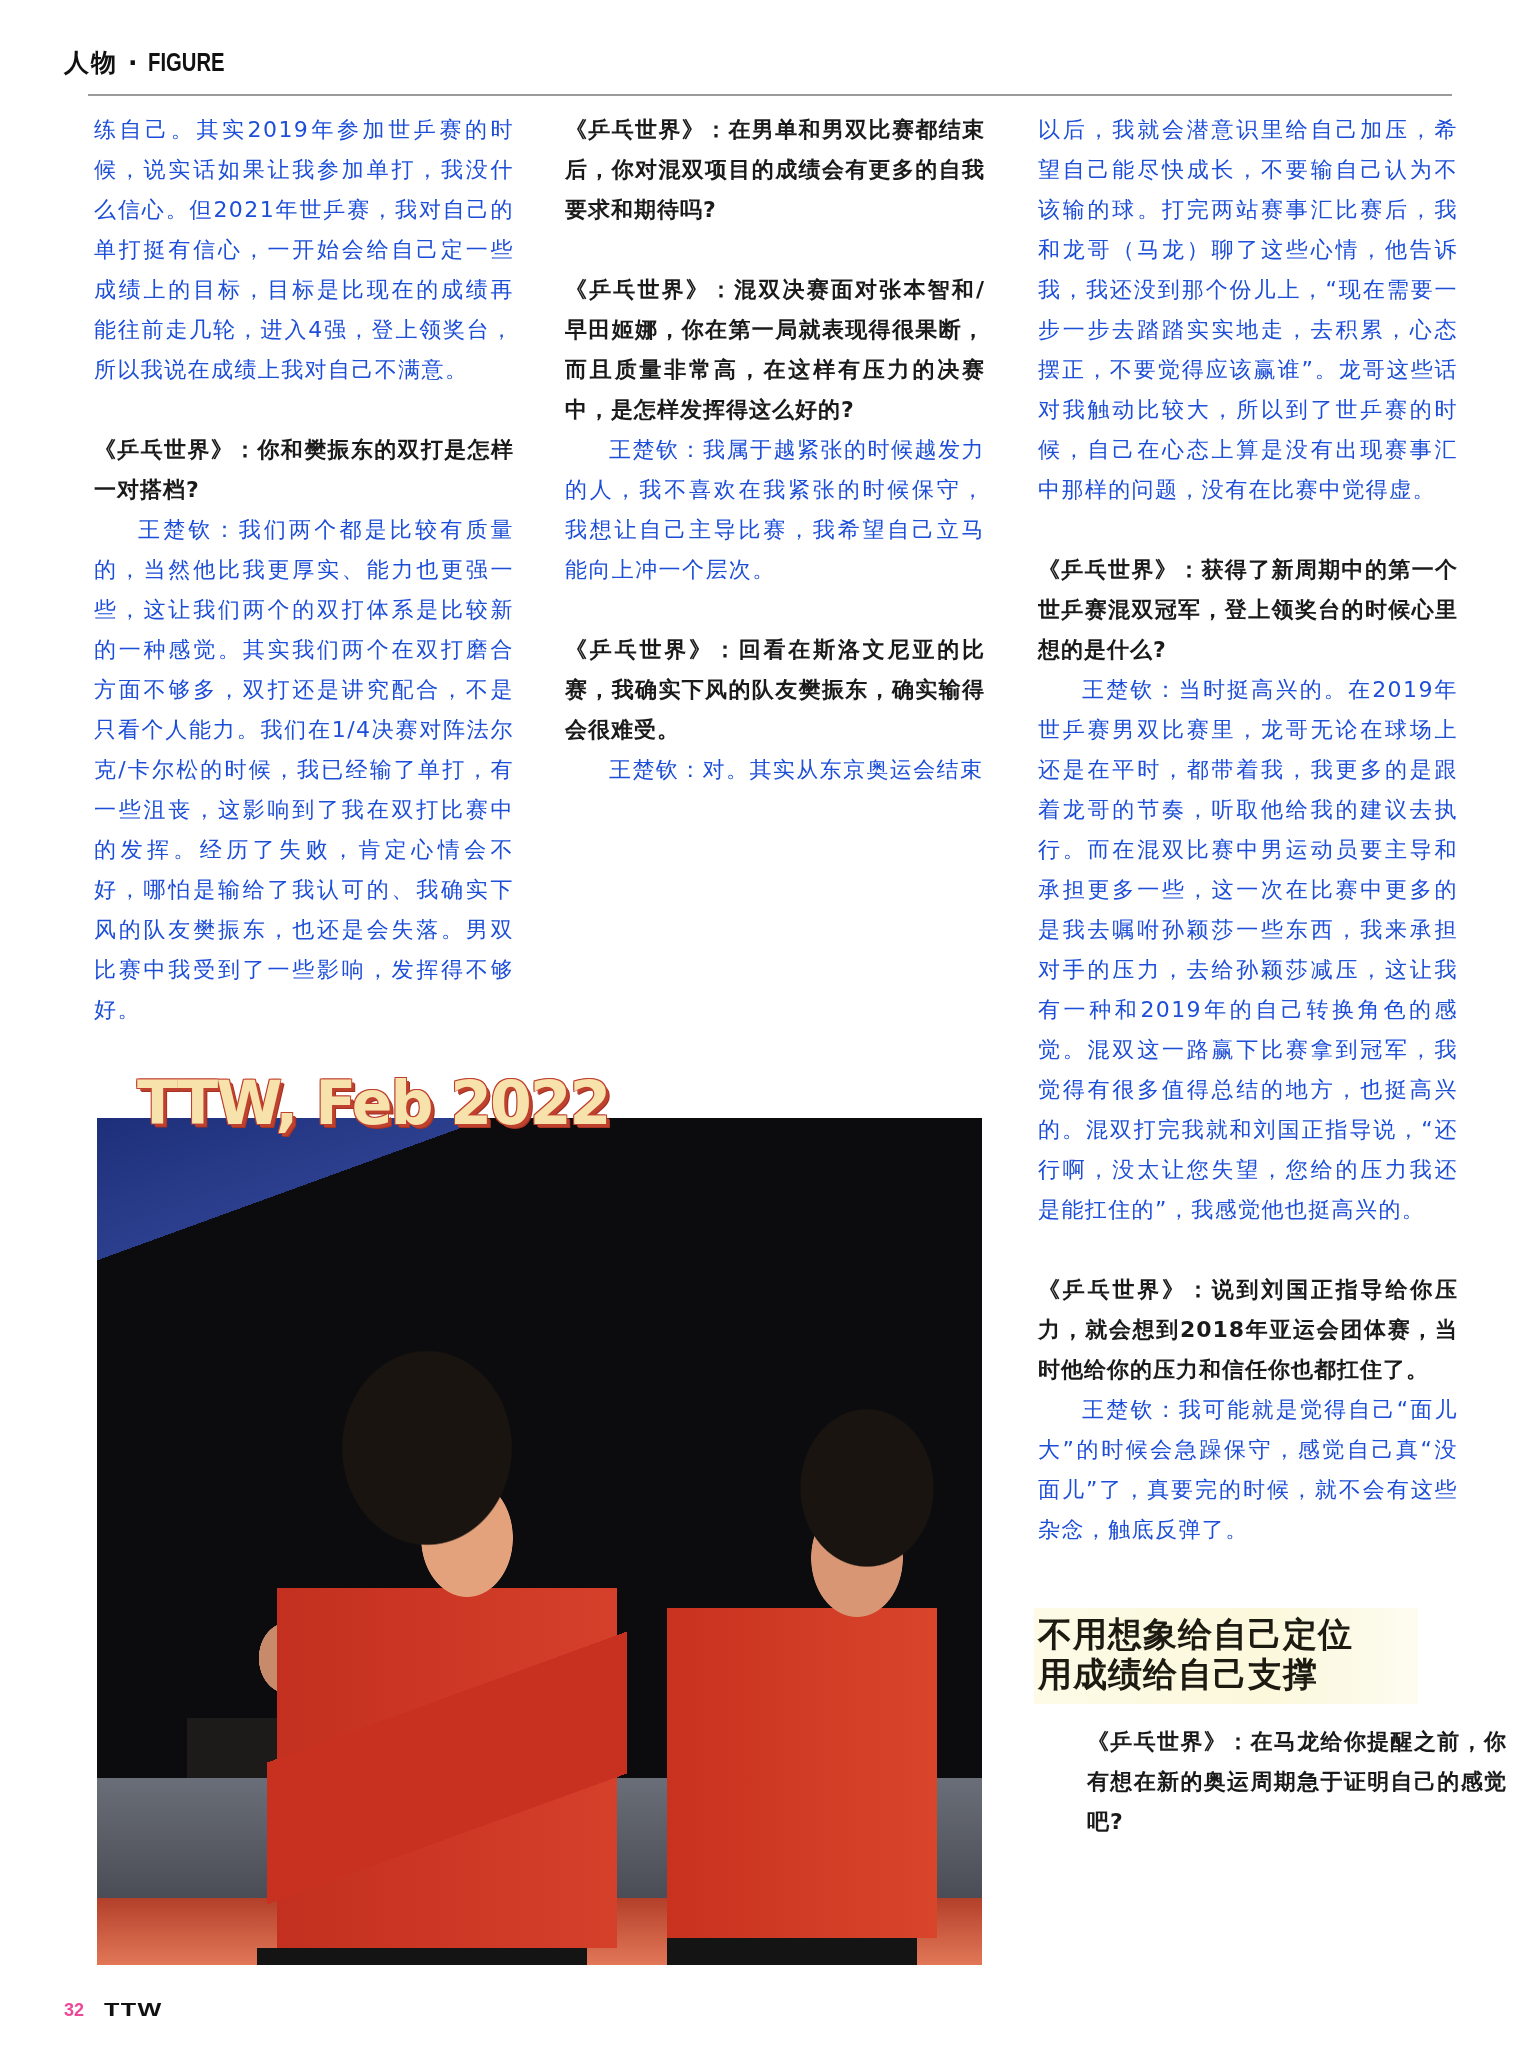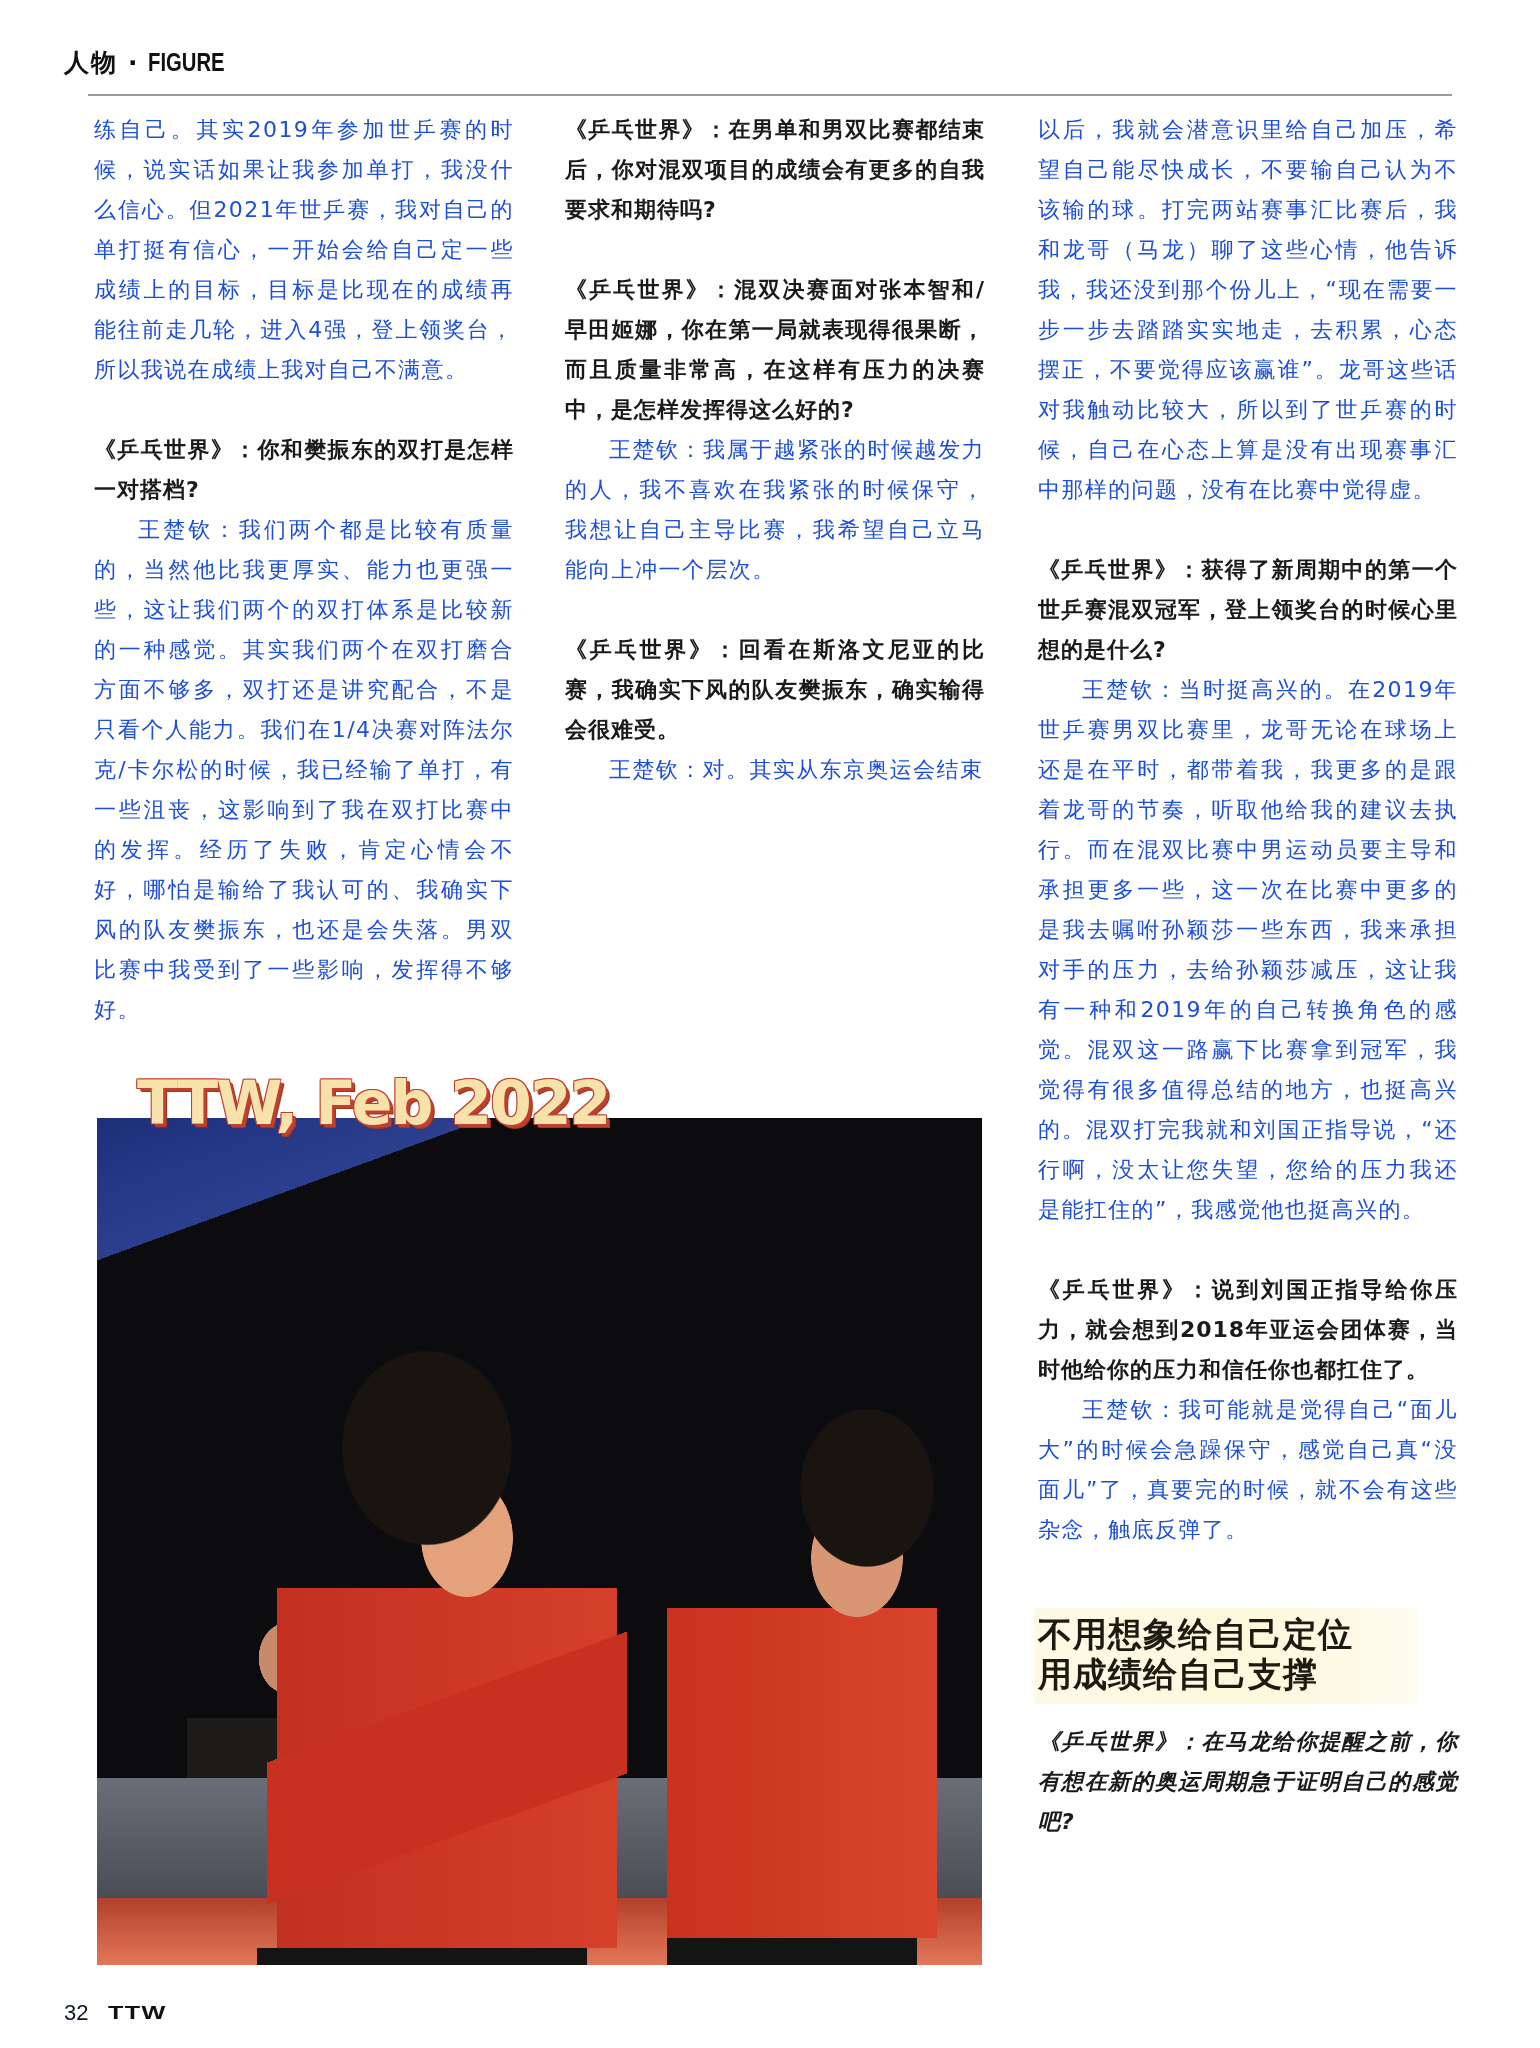--- a/index.html
+++ b/index.html
@@ -39,24 +39,24 @@
       linear-gradient(#1d1a1a, #1d1a1a) 90px 600px / 170px 190px no-repeat,
       linear-gradient(160deg, #1d2f7a 0%, #2c3f8e 30%, transparent 30%) 0 0 / 480px 300px no-repeat,
       #0c0c0e;
   }
   .photo-caption { position: absolute; left: 137px; top: 1068px; font-family: "DejaVu Sans", sans-serif; font-weight: bold; font-size: 60px; color: #f8e2ac; letter-spacing: -2px;
     text-shadow: 3px 3px 0 #c0402e, -1px -1px 0 #c0402e, 1px -1px 0 #c0402e, -1px 1px 0 #c0402e, 4px 4px 0 #a33424; }
 
   .subhead { position: absolute; left: 1034px; top: 1608px; width: 384px; height: 96px; background: linear-gradient(90deg, #fdfbe6, #fbf8dc 60%, #fdfcef); padding: 6px 4px; }
   .subhead div { font-size: 34px; line-height: 40px; font-weight: bold; color: #1d1a12; letter-spacing: 1px; }
 
-  .col-3-lower { position: absolute; left: 1038px; width: 420px; font-style: italic; }
+  .col-3-lower { position: absolute; left: 1087px; width: 420px; }
 
   .footer { position: absolute; left: 64px; top: 2000px; display: flex; align-items: center; gap: 20px; }
-  .footer .page-num { font-family: "Liberation Sans", sans-serif; font-size: 22px; font-weight: 400; color: #0f172a; }
+  .footer .page-num { font-family: "Liberation Sans", sans-serif; font-size: 18px; font-weight: 700; color: #ec4899; }
   .footer .brand { font-family: "Liberation Sans", sans-serif; font-size: 18px; font-weight: bold; color: #111; letter-spacing: 1px; transform: scaleX(1.4); transform-origin: left; }
 </style>
 </head>
 <body>
 
 <div class="section-header">
   <span class="zh">人物</span>
   <span class="dot">·</span>
   <span class="en">FIGURE</span>
 </div>

